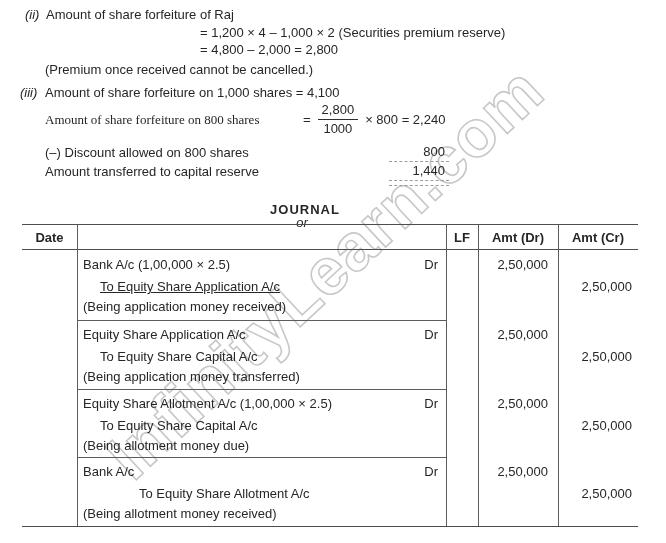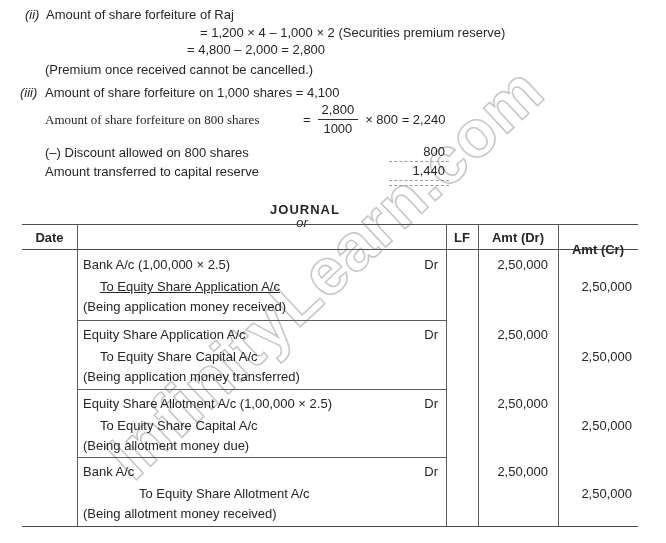--- a/index.html
+++ b/index.html
@@ -39,21 +39,21 @@
 <div class="page">
 
   <div class="watermark" style="-webkit-text-stroke: 1.6px rgb(200, 200, 200);">InfinityLearn.com</div>
 
   <div class="abs row" style="left:25px;top:7px;">
     <span class="marker" style="width:21px;">(ii)</span>
     <span>Amount of share forfeiture of Raj</span>
   </div>
 
   <div class="abs" style="left:200px;top:25px;">= 1,200 × 4 – 1,000 × 2 (Securities premium reserve)</div>
-  <div class="abs" style="left:187px;top:42px;">= 4,800 – 2,000 = 2,800</div>
+  <div class="abs" style="left:200px;top:42px;">= 4,800 – 2,000 = 2,800</div>
   <div class="abs" style="left:45px;top:62px;">(Premium once received cannot be cancelled.)</div>
 
   <div class="abs row" style="left:20px;top:85px;">
     <span class="marker" style="width:25px;">(iii)</span>
     <span>Amount of share forfeiture on 1,000 shares = 4,100</span>
   </div>
 
   <div class="abs calc" style="left:45px;top:100px;">
     <span style="width:258px;flex-shrink:0;font-family:Liberation Serif, serif;">Amount of share forfeiture on 800 shares</span>
     <span>=</span>
@@ -81,21 +81,21 @@
   <div class="abs hl2" style="left:77px;top:389px;width:369px;"></div>
   <div class="abs hl2" style="left:77px;top:457px;width:369px;"></div>
   <div class="abs vl" style="left:77px;top:224px;height:302px;"></div>
   <div class="abs vl" style="left:446px;top:224px;height:302px;"></div>
   <div class="abs vl" style="left:478px;top:224px;height:302px;"></div>
   <div class="abs vl" style="left:558px;top:224px;height:302px;"></div>
 
   <div class="abs hcell" style="left:22px;top:230px;width:55px;">Date</div>
   <div class="abs hcell" style="left:446px;top:230px;width:32px;">LF</div>
   <div class="abs hcell" style="left:478px;top:230px;width:80px;"><span>Amt</span> <span class="reg">(Dr)</span></div>
-  <div class="abs hcell" style="left:558px;top:230px;width:80px;margin-top:12px;"><span>Amt</span> <span class="reg">(Cr)</span></div>
+  <div class="abs hcell" style="left:558px;top:230px;width:80px;"><span>Amt</span> <span class="reg">(Cr)</span></div>
 
   <div id="journal-rows">
       <div class="abs cell" style="left: 83px; top: 257px; width: 300px;">Bank A/c (1,00,000 × 2.5)</div>
       <div class="abs cell" style="left: 390px; top: 257px; width: 48px; text-align: right;">Dr</div>
       <div class="abs cell" style="left: 478px; top: 257px; width: 70px; text-align: right;">2,50,000</div>
       <div class="abs cell" style="left: 100px; top: 279px; width: 300px; text-decoration: underline;">To Equity Share Application A/c</div>
       <div class="abs cell" style="left: 558px; top: 279px; width: 74px; text-align: right;">2,50,000</div>
       <div class="abs cell" style="left: 83px; top: 299px; width: 320px;">(Being application money received)</div>
       <div class="abs cell" style="left: 83px; top: 327px; width: 300px;">Equity Share Application A/c</div>
       <div class="abs cell" style="left: 390px; top: 327px; width: 48px; text-align: right;">Dr</div>

